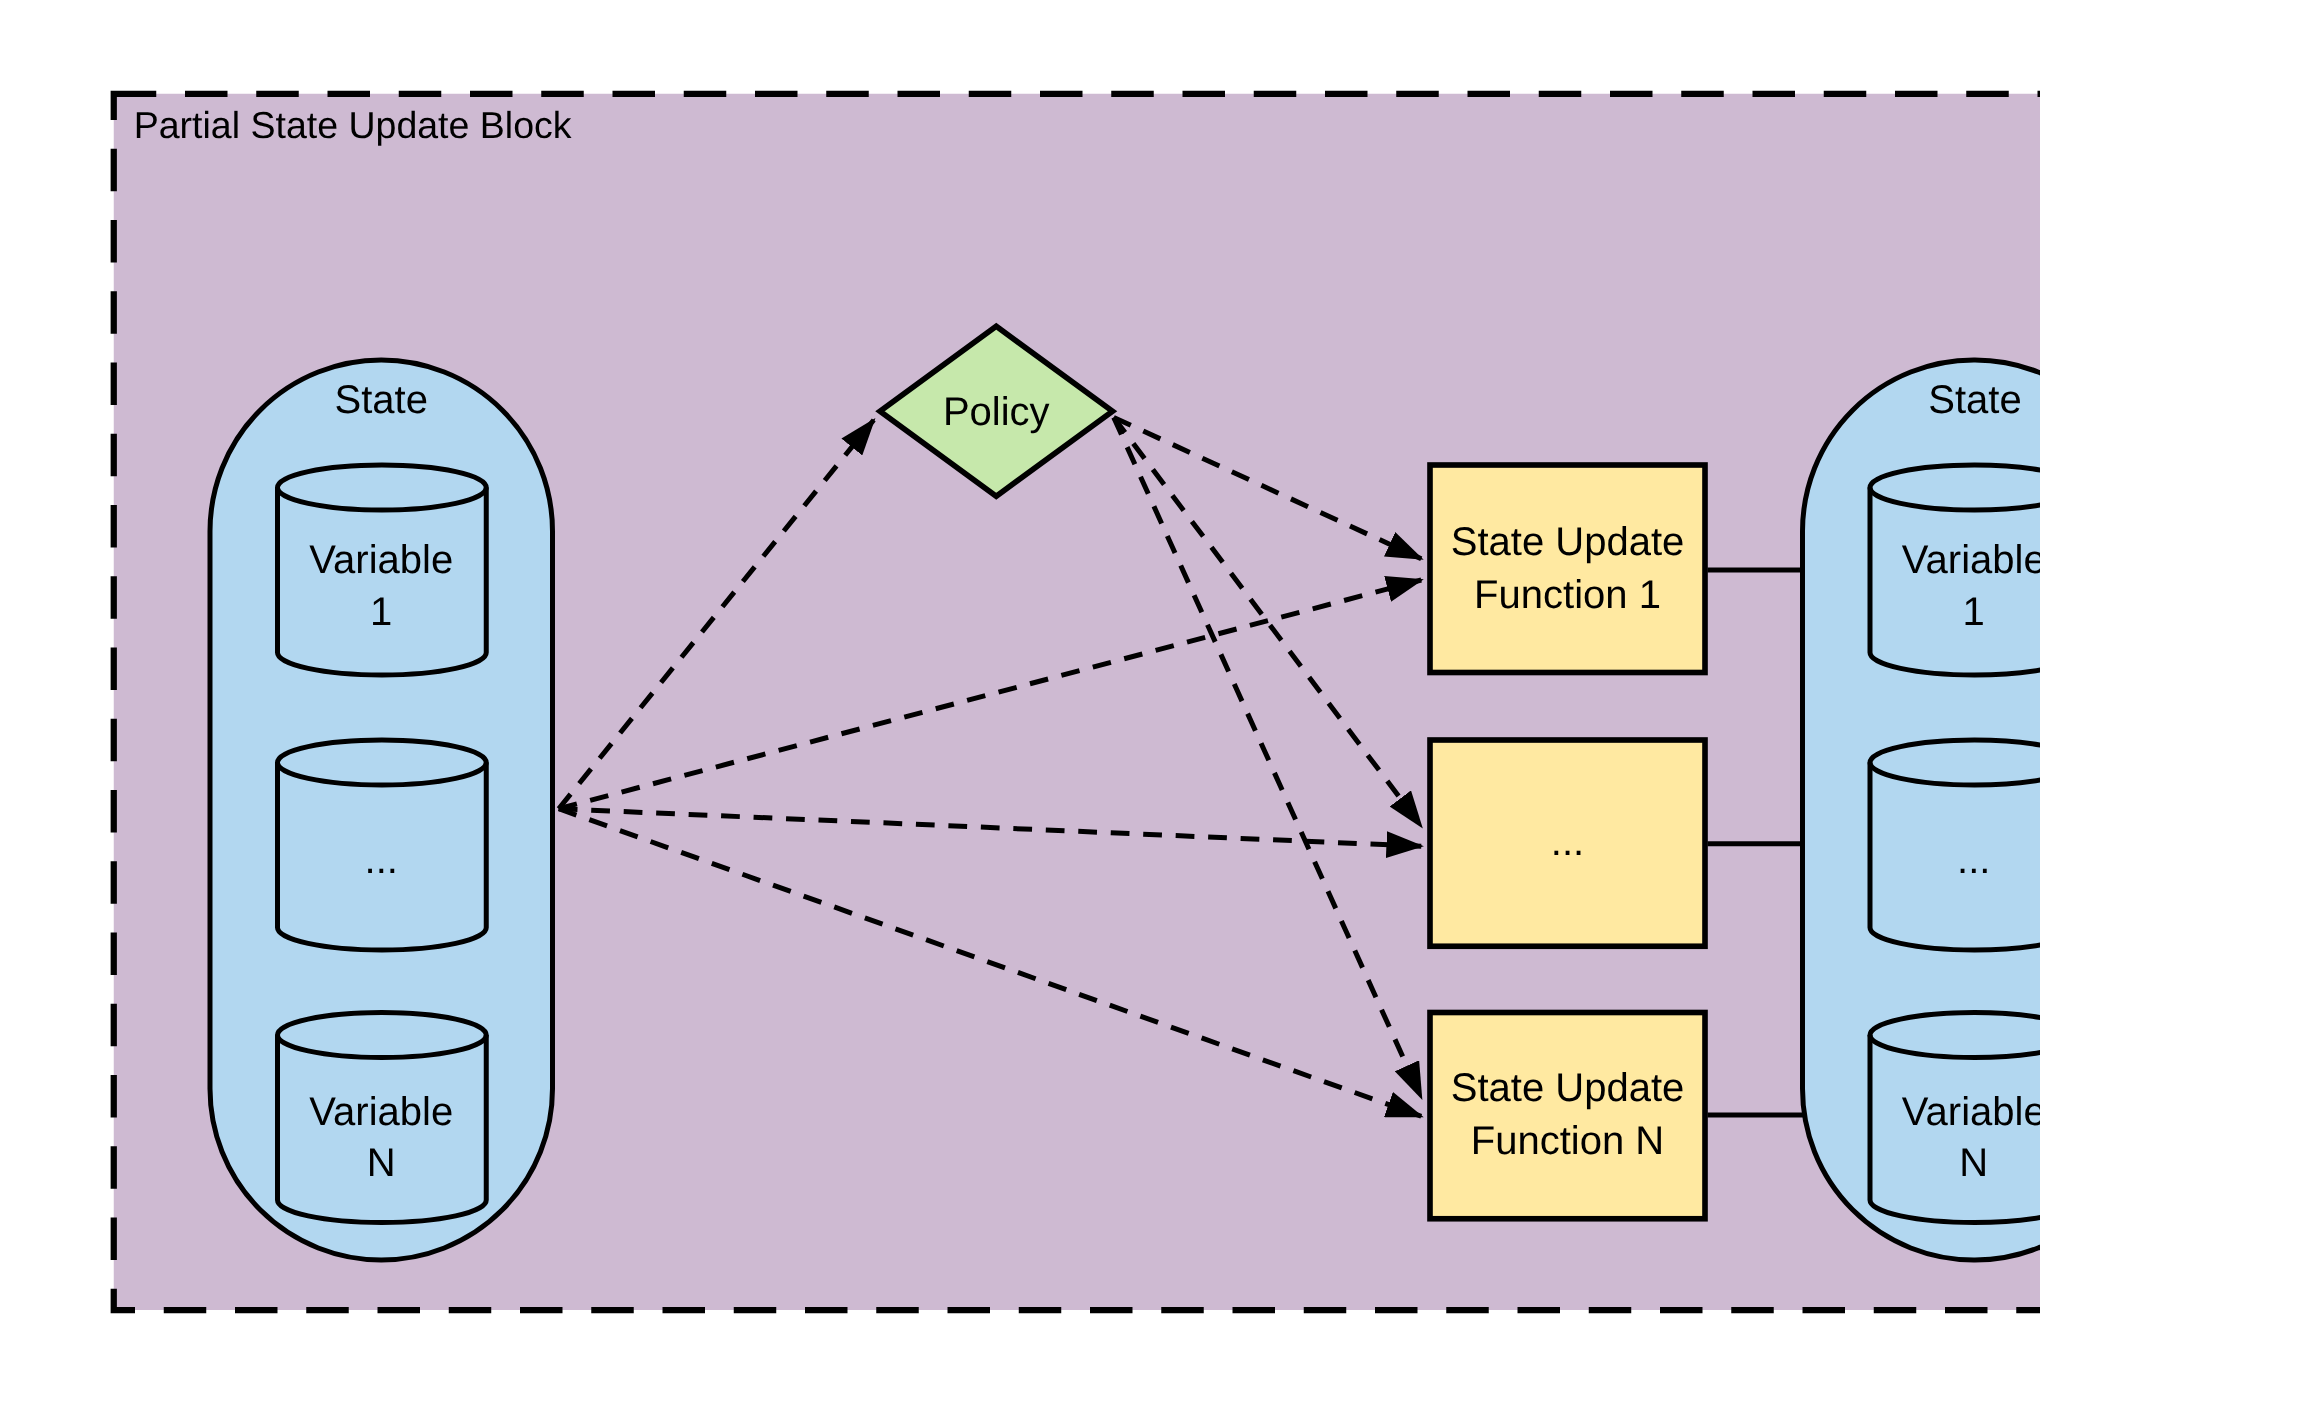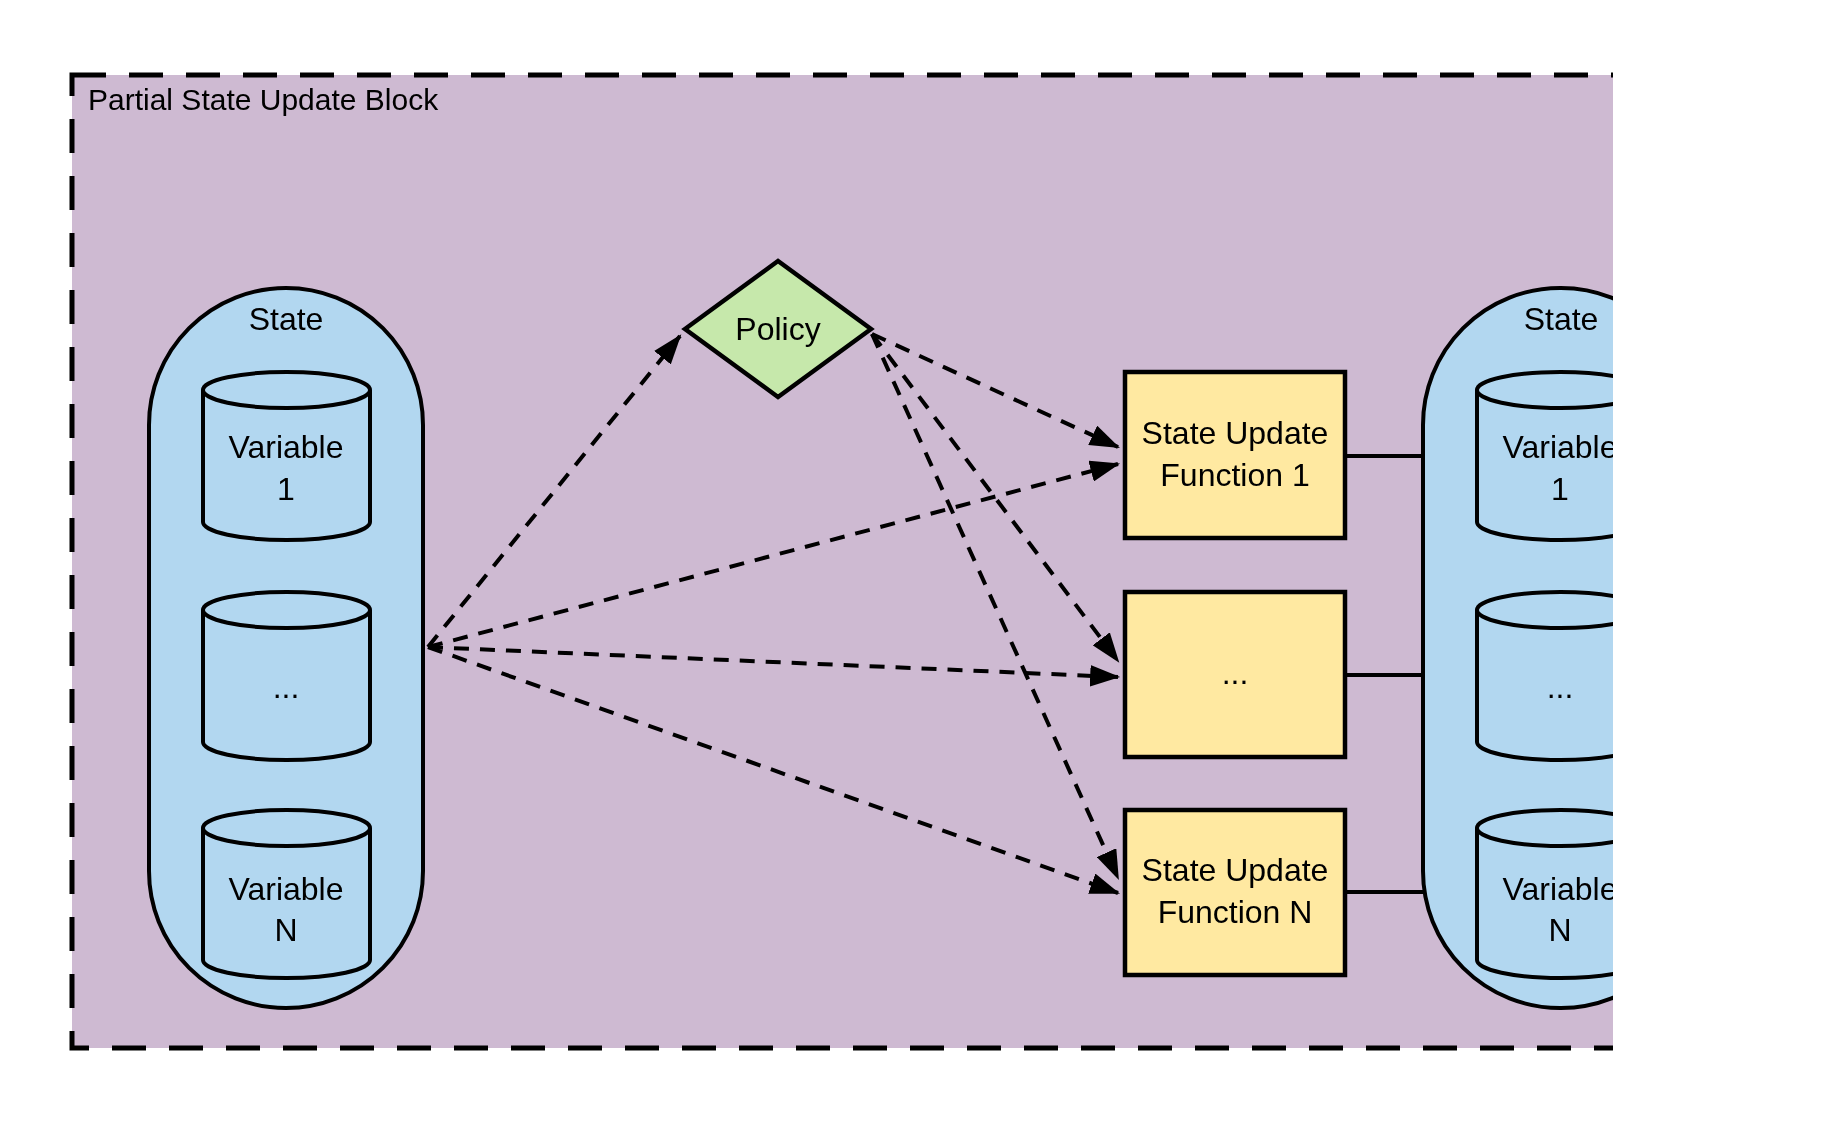--- a/index.html
+++ b/index.html
@@ -4,21 +4,21 @@
 <style>
   :root{
     --canvas-bg:#ffffff;
     --block-bg:#cebad2;
     --state-fill:#b2d7f0;
     --policy-fill:#c6e8ab;
     --function-fill:#ffe9a1;
     --ink:#000000;
   }
   html,body{margin:0;padding:0;background:var(--canvas-bg);}
-  .canvas{width:1613px;height:1125px;position:relative;background:var(--canvas-bg);overflow:hidden;}
+  .canvas{width:1613px;height:1125px;position:relative;background:var(--canvas-bg);overflow:hidden;padding-left:19px;}
   svg{display:block;font-family:"Liberation Sans", sans-serif;}
   .block-rect{fill:var(--block-bg);stroke:var(--ink);stroke-width:5;stroke-dasharray:34 23;}
   .stadium{fill:var(--state-fill);stroke:var(--ink);stroke-width:4;}
   .cyl{fill:var(--state-fill);stroke:var(--ink);stroke-width:4;stroke-linejoin:round;}
   .cyl-arc{fill:none;stroke:var(--ink);stroke-width:4;}
   .diamond{fill:var(--policy-fill);stroke:var(--ink);stroke-width:4.5;stroke-linejoin:miter;}
   .fnbox{fill:var(--function-fill);stroke:var(--ink);stroke-width:4.5;}
   .lbl{fill:var(--ink);font-size:32px;text-anchor:middle;}
   .title{fill:var(--ink);font-size:30px;text-anchor:start;}
   .edge-dashed{stroke:var(--ink);stroke-width:4;stroke-dasharray:15 11;fill:none;}

